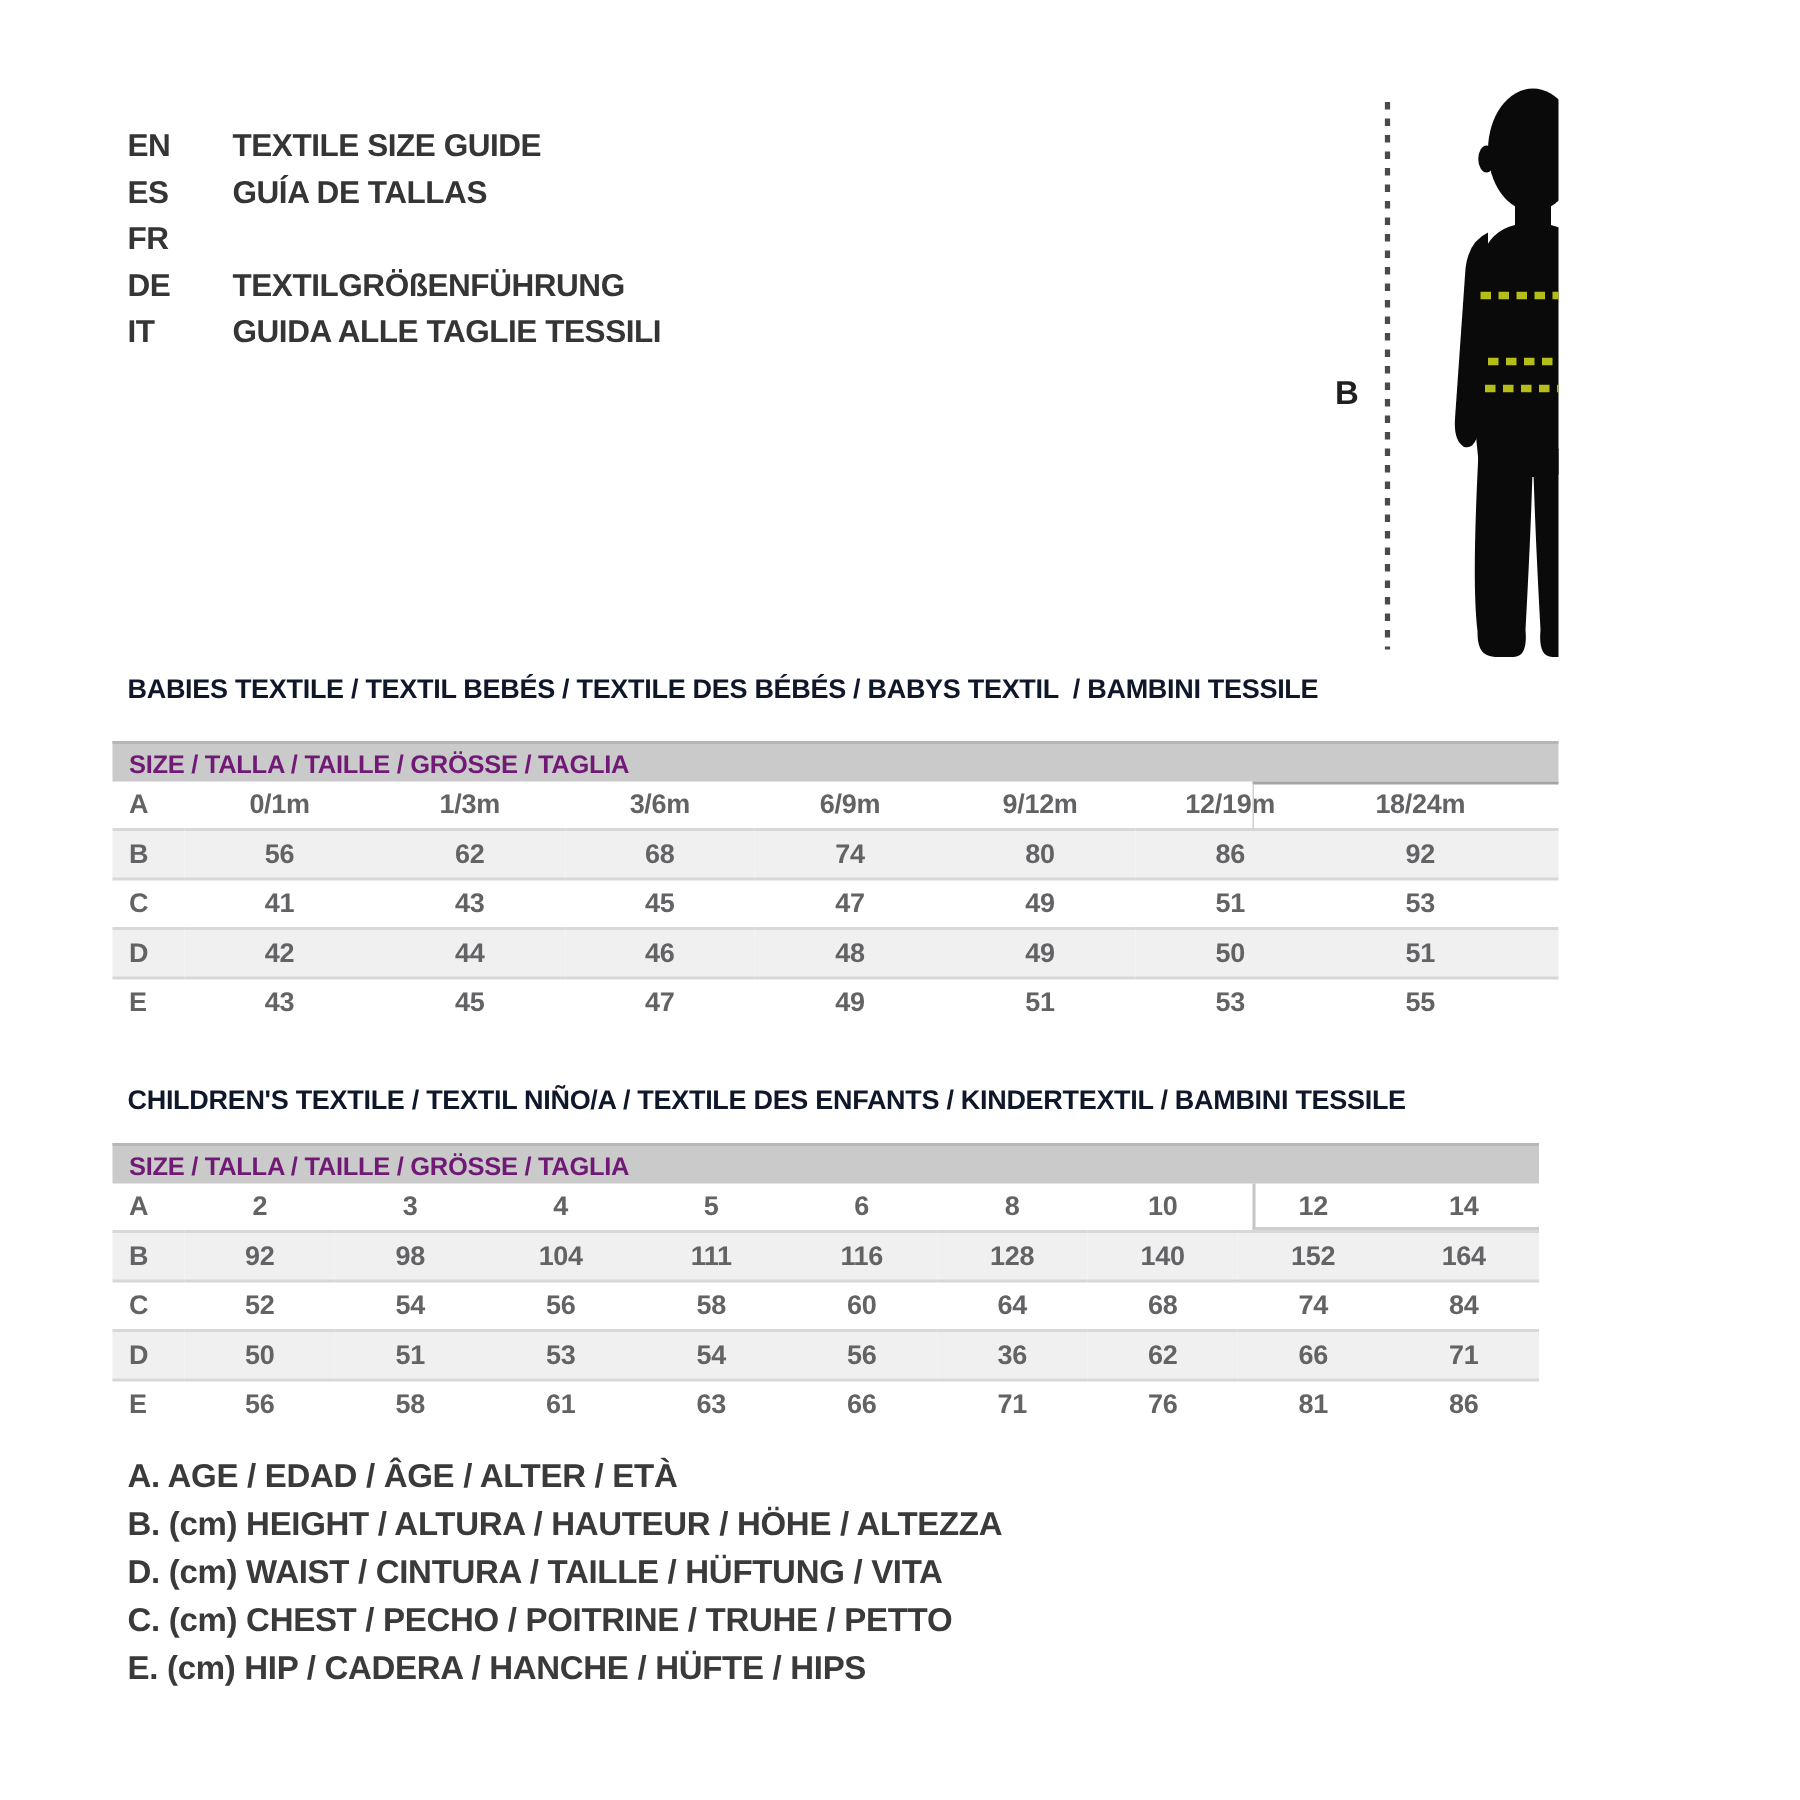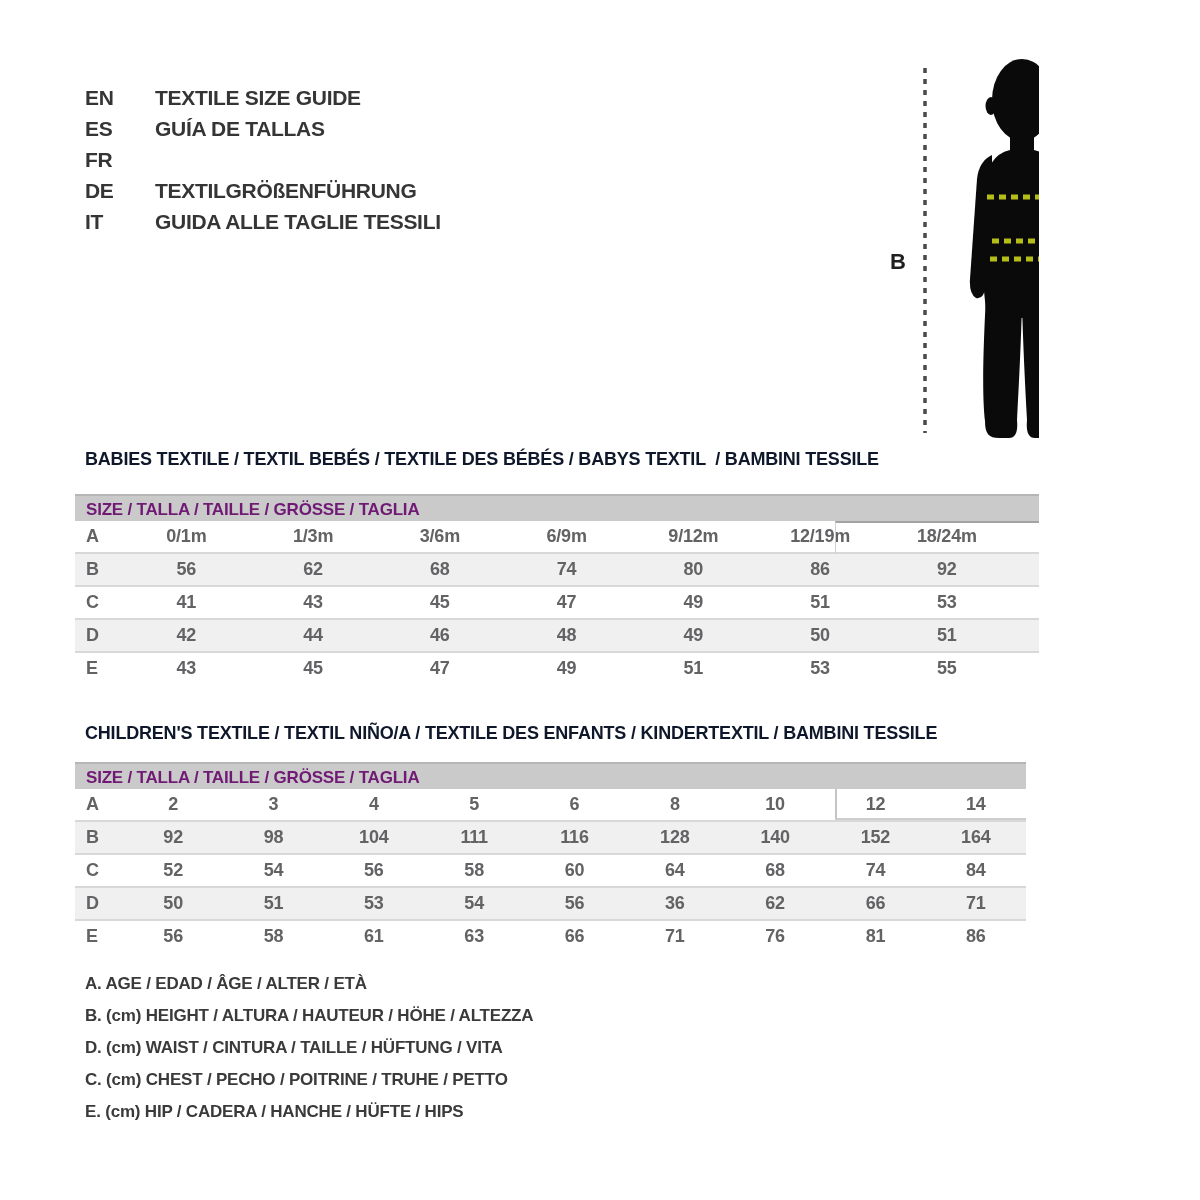--- a/index.html
+++ b/index.html
@@ -30,21 +30,21 @@
   td,th{height:31px;font-size:18px;font-weight:700;color:#636365;text-align:center;padding:0;letter-spacing:-0.2px;}
   th.rowlabel{width:48px;text-align:left;padding-left:11px;box-sizing:border-box;}
   tr.stripe{background:#f0f0f0;}
   tr.stripe td,tr.stripe th{border-top:2px solid #d8d8d8;border-bottom:2px solid #d8d8d8;}
   
   .hlbox{position:absolute;pointer-events:none;background:transparent;}
   .hl1{left:835px;top:521px;width:300px;height:31px;border-top:2px solid #a3a3a3;border-left:1px solid #d0d0d0;}
   .hl2{left:835px;top:789px;width:189px;height:29px;border-left:2px solid #c5c5c5;border-bottom:2px solid #cdcdcd;}
   
   .legend{position:absolute;left:85px;top:968px;color:#3a3a3a;}
-  .legend-item{height:32px;line-height:32px;font-size:17px;font-weight:700;letter-spacing:-0.2px;}
+  .legend-item{height:32px;line-height:32px;font-size:22px;font-weight:700;letter-spacing:-0.2px;}
 </style>
 </head>
 <body>
 
 <div class="canvas">
 
   <div class="lang-block">
       <div class="lang-row">
         <span class="lang-code">EN</span>
         <span>TEXTILE SIZE GUIDE</span>

